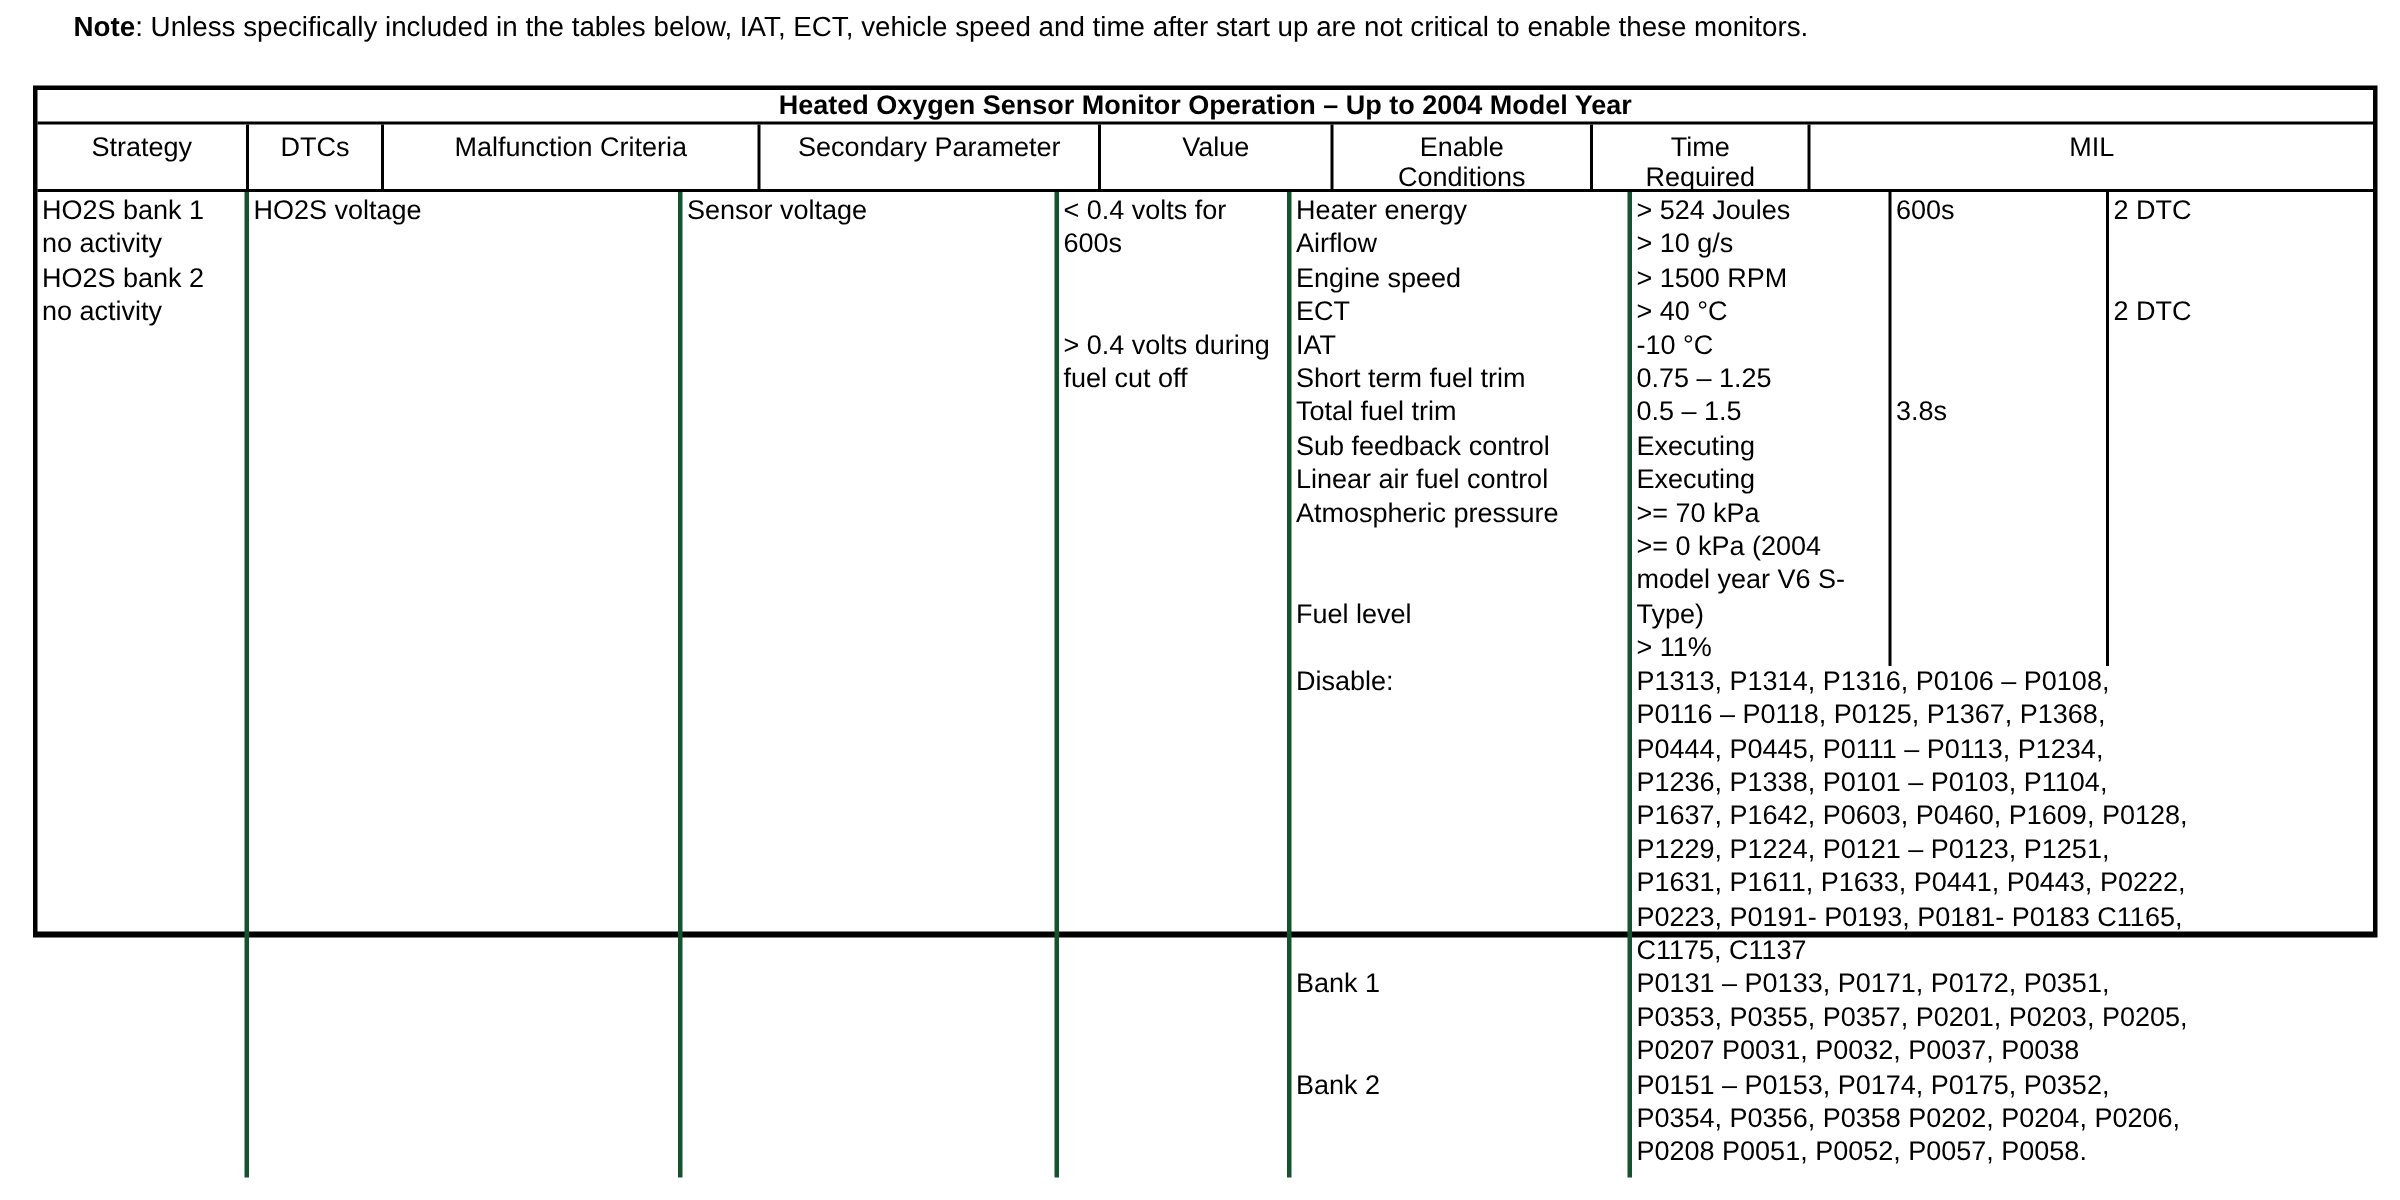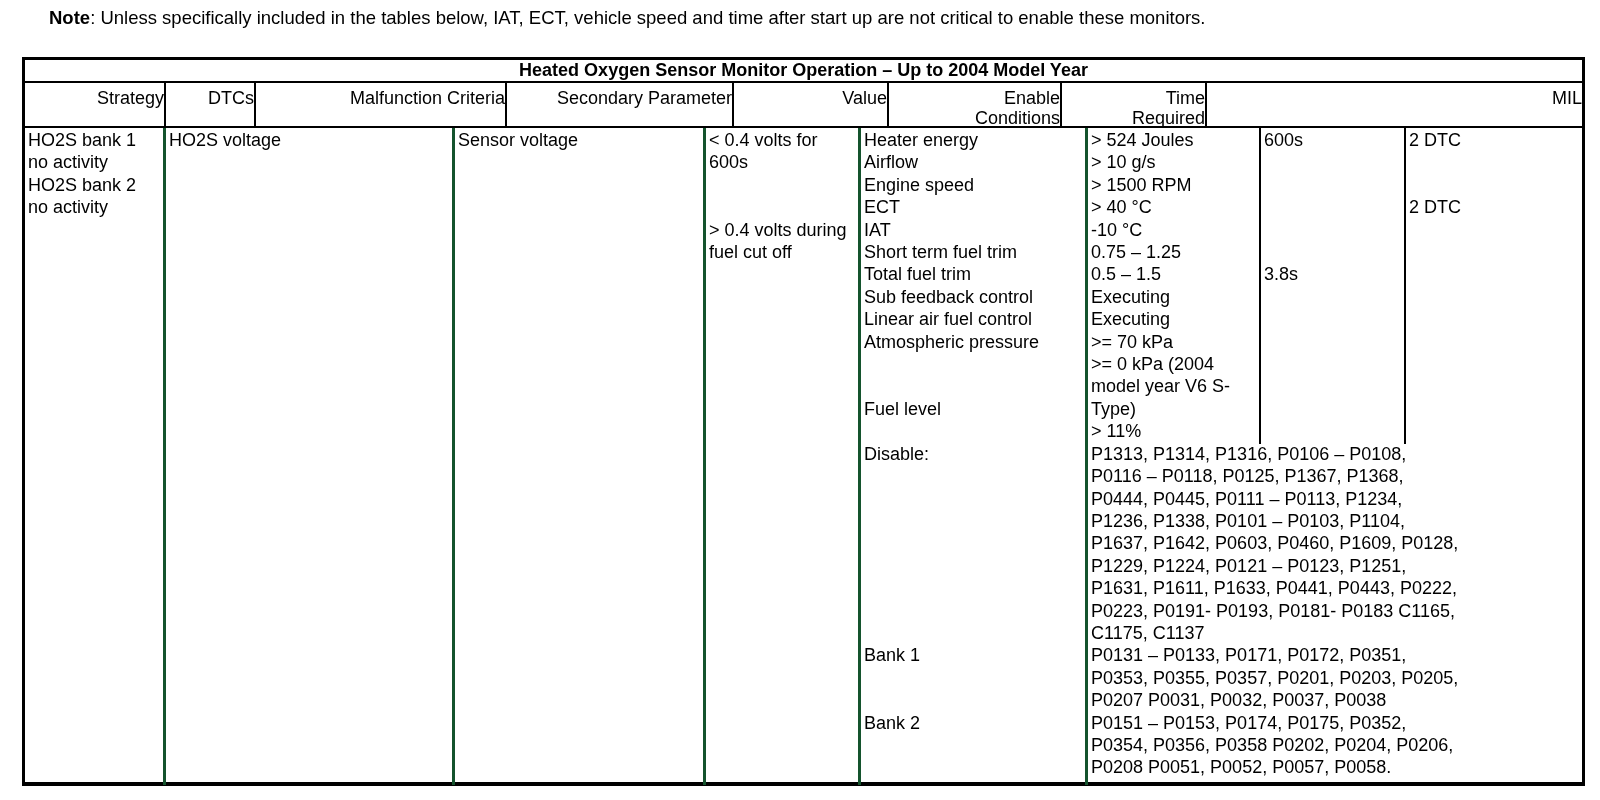--- a/index.html
+++ b/index.html
@@ -9,37 +9,37 @@
     color: #000;
     -webkit-font-smoothing: none;
   }
   .page { position: relative; width: 1600px; height: 800px; background: #fff; overflow: hidden; }
 
   .note { position: absolute; left: 22px; top: 6px; font-size: 18.5px; line-height: 24px; white-space: nowrap; margin-left: 27px; }
   .note .note-label { font-weight: bold; }
 
   .doc-table {
     position: absolute; left: 22px; top: 57px;
-    width: 1563px; height: 729px;
+    width: 1563px; height: 568px;
     box-sizing: border-box;
     border: 3px solid #000;
     border-bottom-width: 4px;
   }
 
   .title-row {
     height: 21px; box-sizing: content-box;
     border-bottom: 2px solid #000;
     text-align: center; font-weight: bold; font-size: 18px; line-height: 21px;
     white-space: nowrap; overflow: hidden;
   }
 
   .header-row {
     display: flex; height: 45px; box-sizing: border-box;
     border-bottom: 2px solid #000;
-    font-size: 18px; line-height: 20px; text-align: right;
+    font-size: 18px; line-height: 20px; text-align: center;
   }
   .hcell {
     box-sizing: border-box; border-right: 2px solid #000;
     padding-top: 5px; white-space: pre; overflow: hidden;
   }
   .hcell:last-child { border-right: none; }
 
   .body-row { display: flex; height: 657px; font-size: 18px; line-height: 22.4px; }
   .cell {
     box-sizing: border-box; border-right: 3px solid #14532d;

